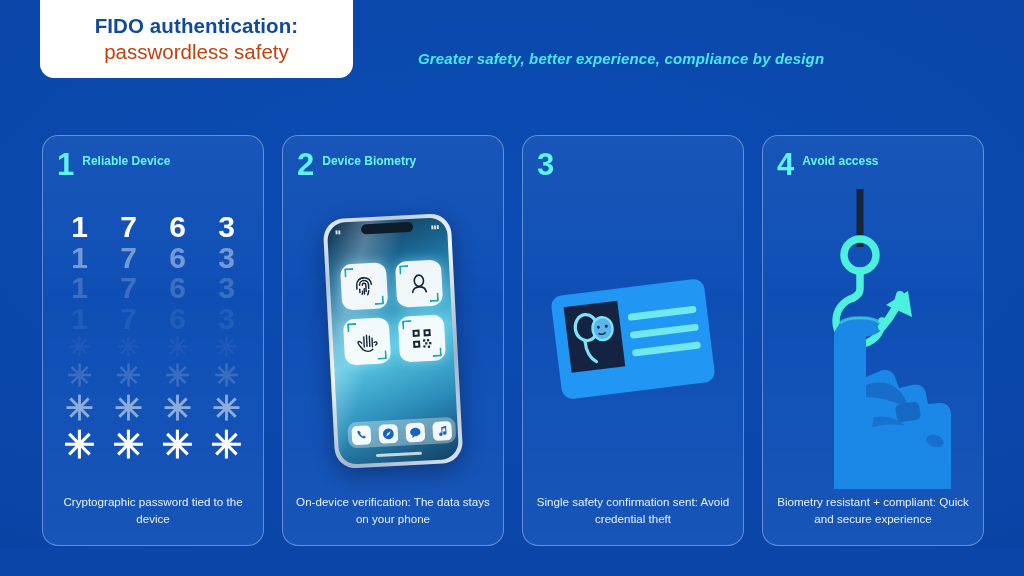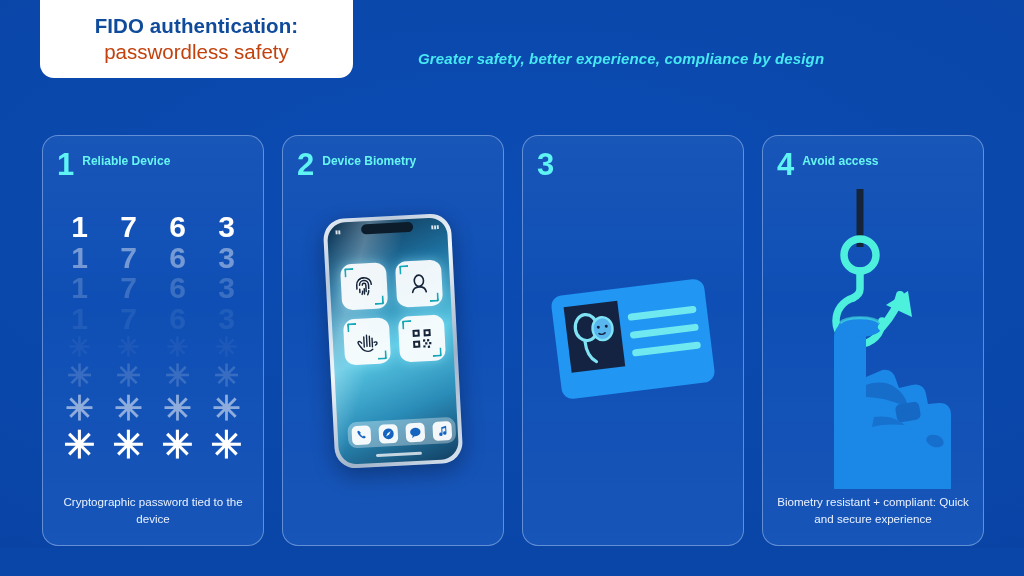--- a/index.html
+++ b/index.html
@@ -459,20 +459,21 @@
                     </svg>
                 </span>
               </div>
 
               <div class="home-bar"></div>
             </div>
           </div>
         </div>
       </div>
 
+      <div class="card-caption">On-device verification: The data stays on your phone</div>
     </div>
 
     <div class="card">
       <div class="card-head">
         <div class="card-num">3</div>
       </div>
 
       <div class="card-art">
         <div class="idcard-wrap">
           <svg width="190" height="160" viewBox="0 0 190 160">
@@ -490,20 +491,21 @@
               <g stroke="#6fe8f0" stroke-width="7" stroke-linecap="round">
                 <line x1="96" y1="58" x2="158" y2="58"></line>
                 <line x1="96" y1="76" x2="158" y2="76"></line>
                 <line x1="96" y1="94" x2="158" y2="94"></line>
               </g>
             </g>
           </svg>
         </div>
       </div>
 
+      <div class="card-caption">Single safety confirmation sent: Avoid credential theft</div>
     </div>
 
     <div class="card">
       <div class="card-head">
         <div class="card-num">4</div>
         <div class="card-title">Avoid access</div>
       </div>
 
       <div class="card-art">
         <div class="hook-wrap">

